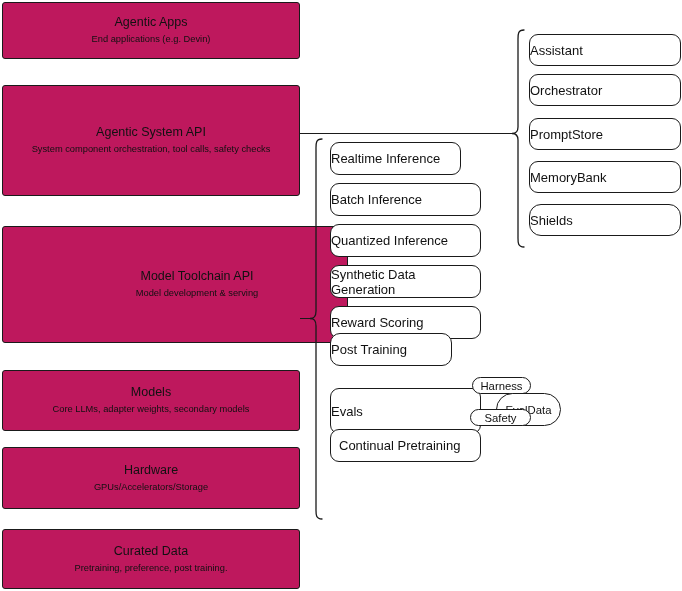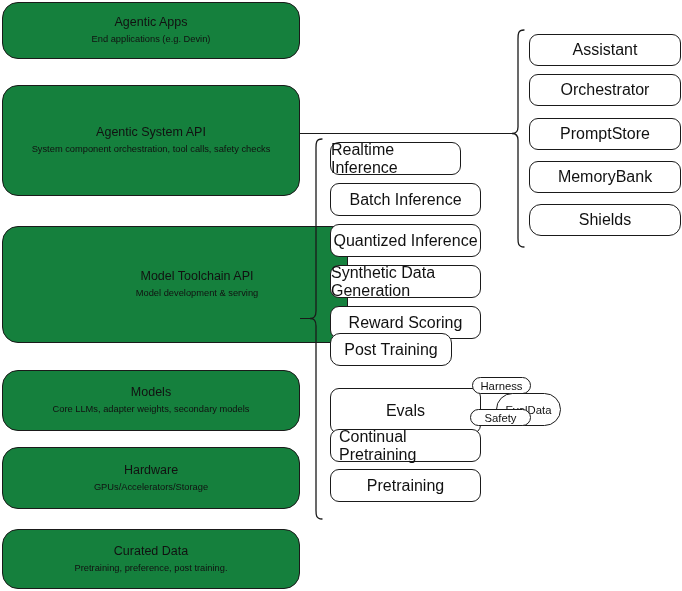--- a/index.html
+++ b/index.html
@@ -12,22 +12,22 @@
     width: 682px;
     height: 591px;
     background: #ffffff;
     font-family: "Liberation Sans", sans-serif;
     overflow: hidden;
   }
   .box {
     position: absolute;
     box-sizing: border-box;
     border: 1.3px solid #1a1a1a;
-    border-radius: 16px;
-    background: #15803d;
+    border-radius: 3px;
+    background: #be185d;
     display: flex;
     flex-direction: column;
     align-items: center;
     justify-content: center;
     text-align: center;
   }
   .box .title {
     font-size: 12.5px;
     color: #111111;
     line-height: 1.25;
@@ -39,22 +39,21 @@
     margin-top: 3px;
   }
   .lane-box {
     position: absolute;
     box-sizing: border-box;
     border: 1.3px solid #1a1a1a;
     border-radius: 9px;
     background: #ffffff;
     display: flex;
     align-items: center;
-    justify-content: center;
-    font-size: 16px;
+    font-size: 13px;
     color: #111111;
   }
   .pill {
     position: absolute;
     box-sizing: border-box;
     border: 1.3px solid #1a1a1a;
     border-radius: 999px;
     background: #ffffff;
     display: flex;
     align-items: center;
@@ -142,23 +141,20 @@
   </div>
   <div class="lane-box" style="left:330px; top:333px; width:122px; height:33px;border-radius:10px;">
     <span>Post Training</span>
   </div>
   <div class="lane-box" style="left:330px; top:388px; width:151px; height:46px;">
     <span>Evals</span>
   </div>
   <div class="lane-box" style="left:330px; top:429px; width:151px; height:33px;padding-left:8px;">
     <span>Continual Pretraining</span>
   </div>
-  <div class="lane-box" style="left:330px; top:469px; width:151px; height:33px;">
-    <span>Pretraining</span>
-  </div>
 
   <div class="pill" style="left:472px; top:377px; width:59px; height:17px;">
     <span>Harness</span>
   </div>
   <div class="pill" style="left:496px; top:393px; width:65px; height:33px;">
     <span>EvalData</span>
   </div>
   <div class="pill" style="left:470px; top:409px; width:61px; height:17px;">
     <span>Safety</span>
   </div>

